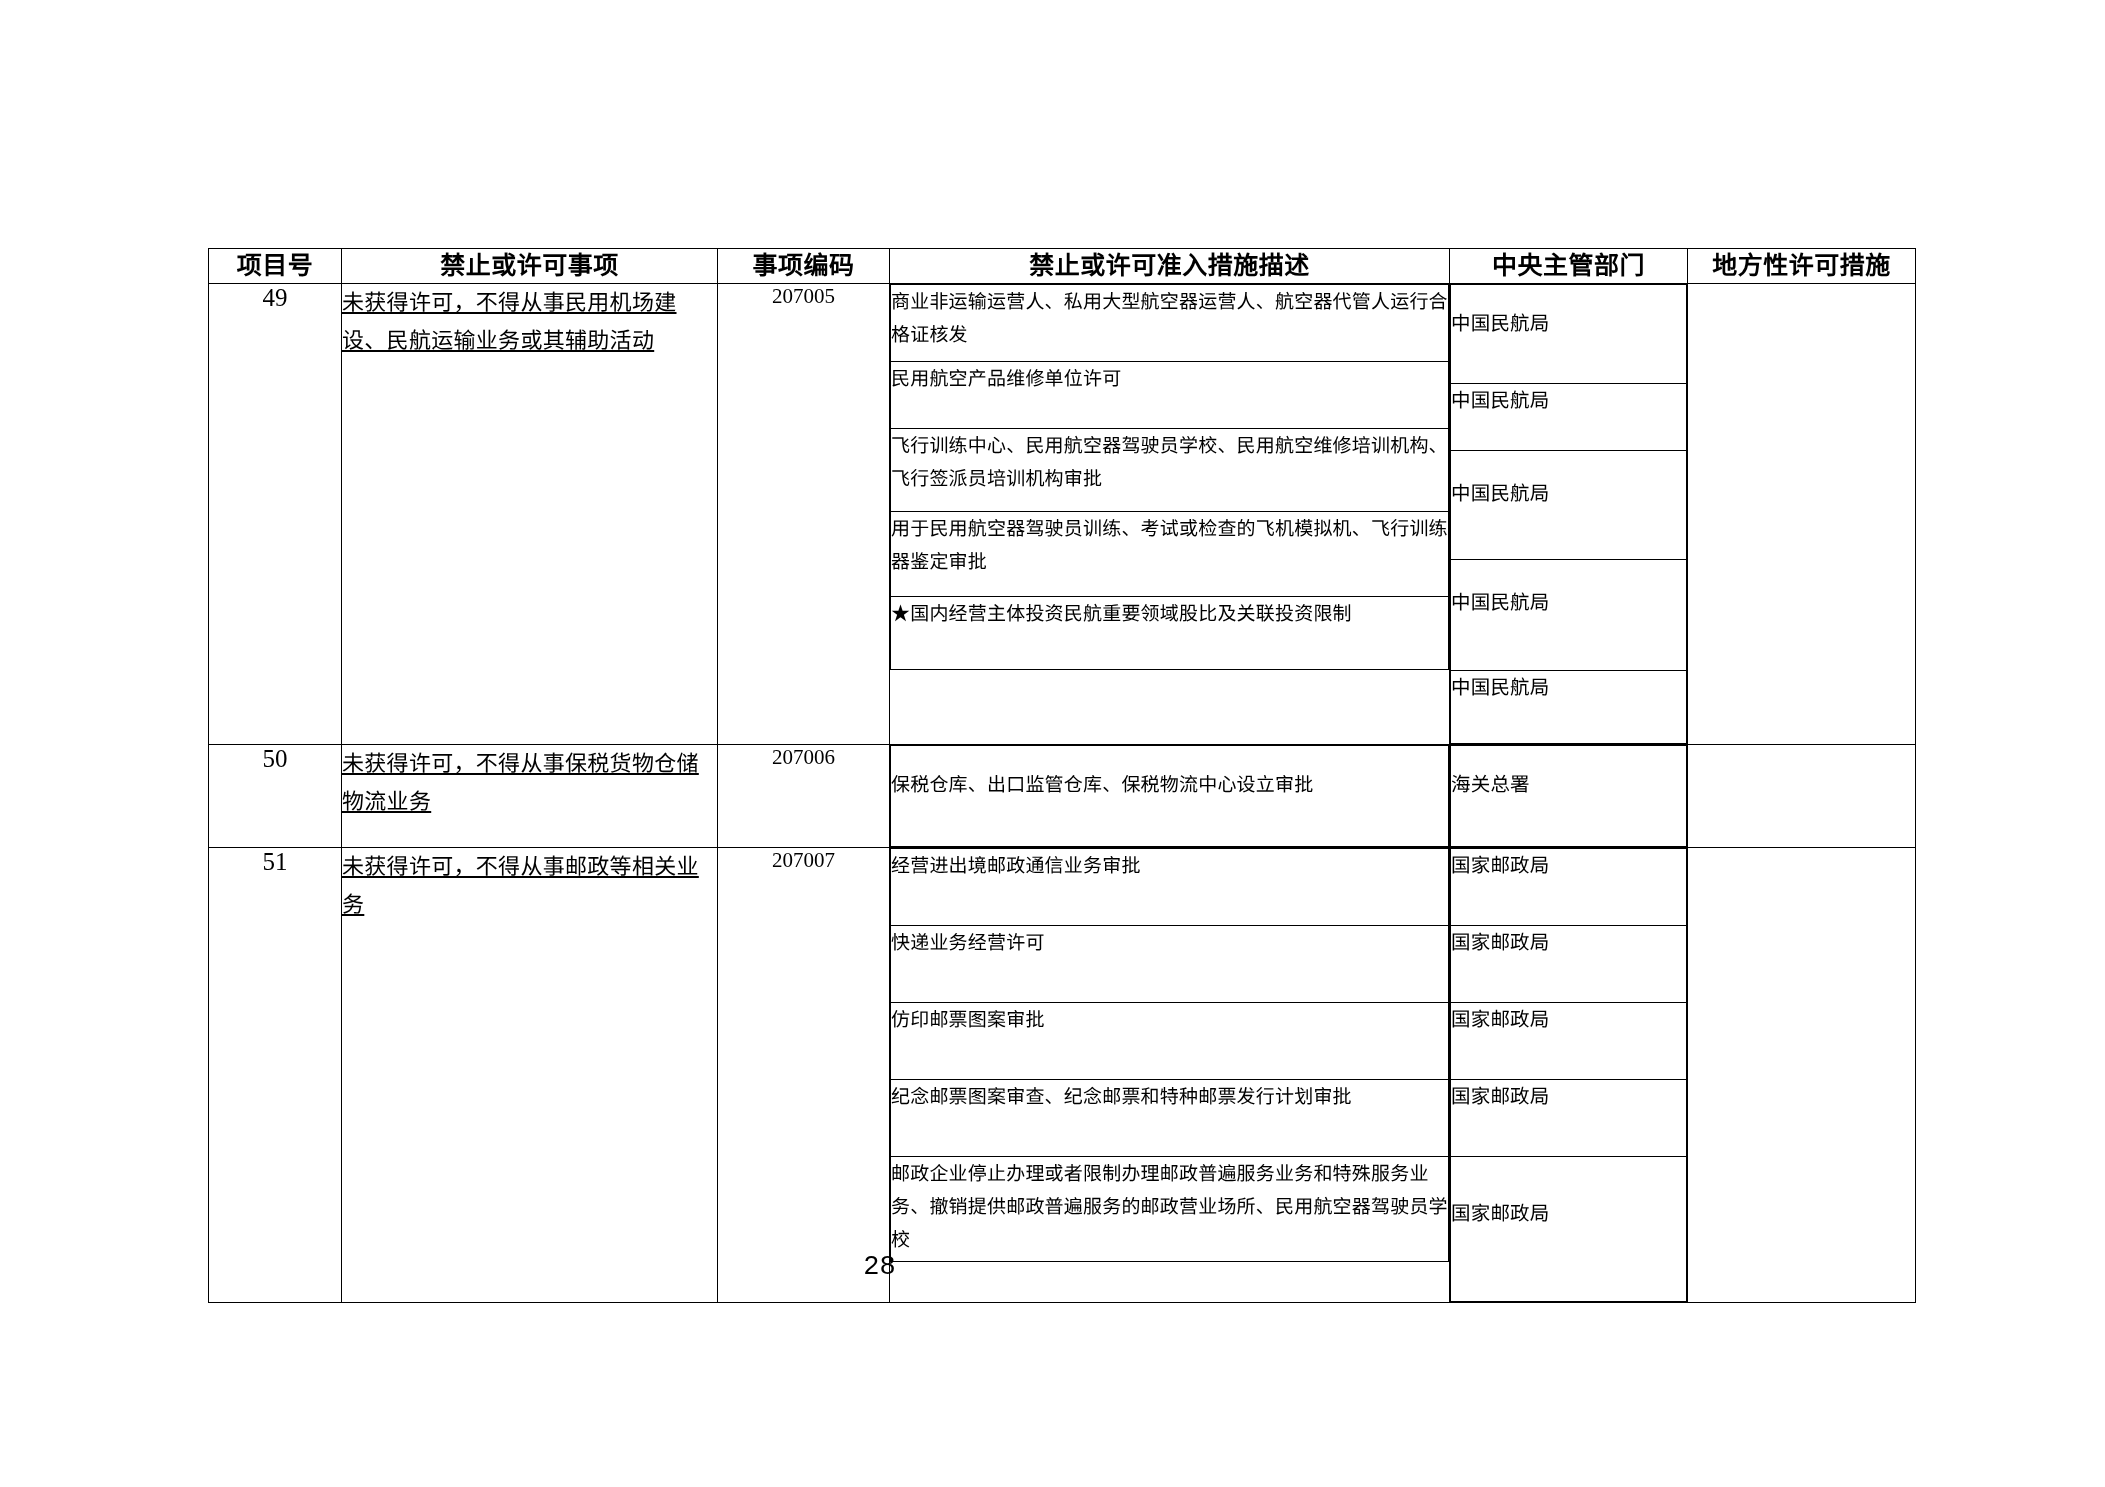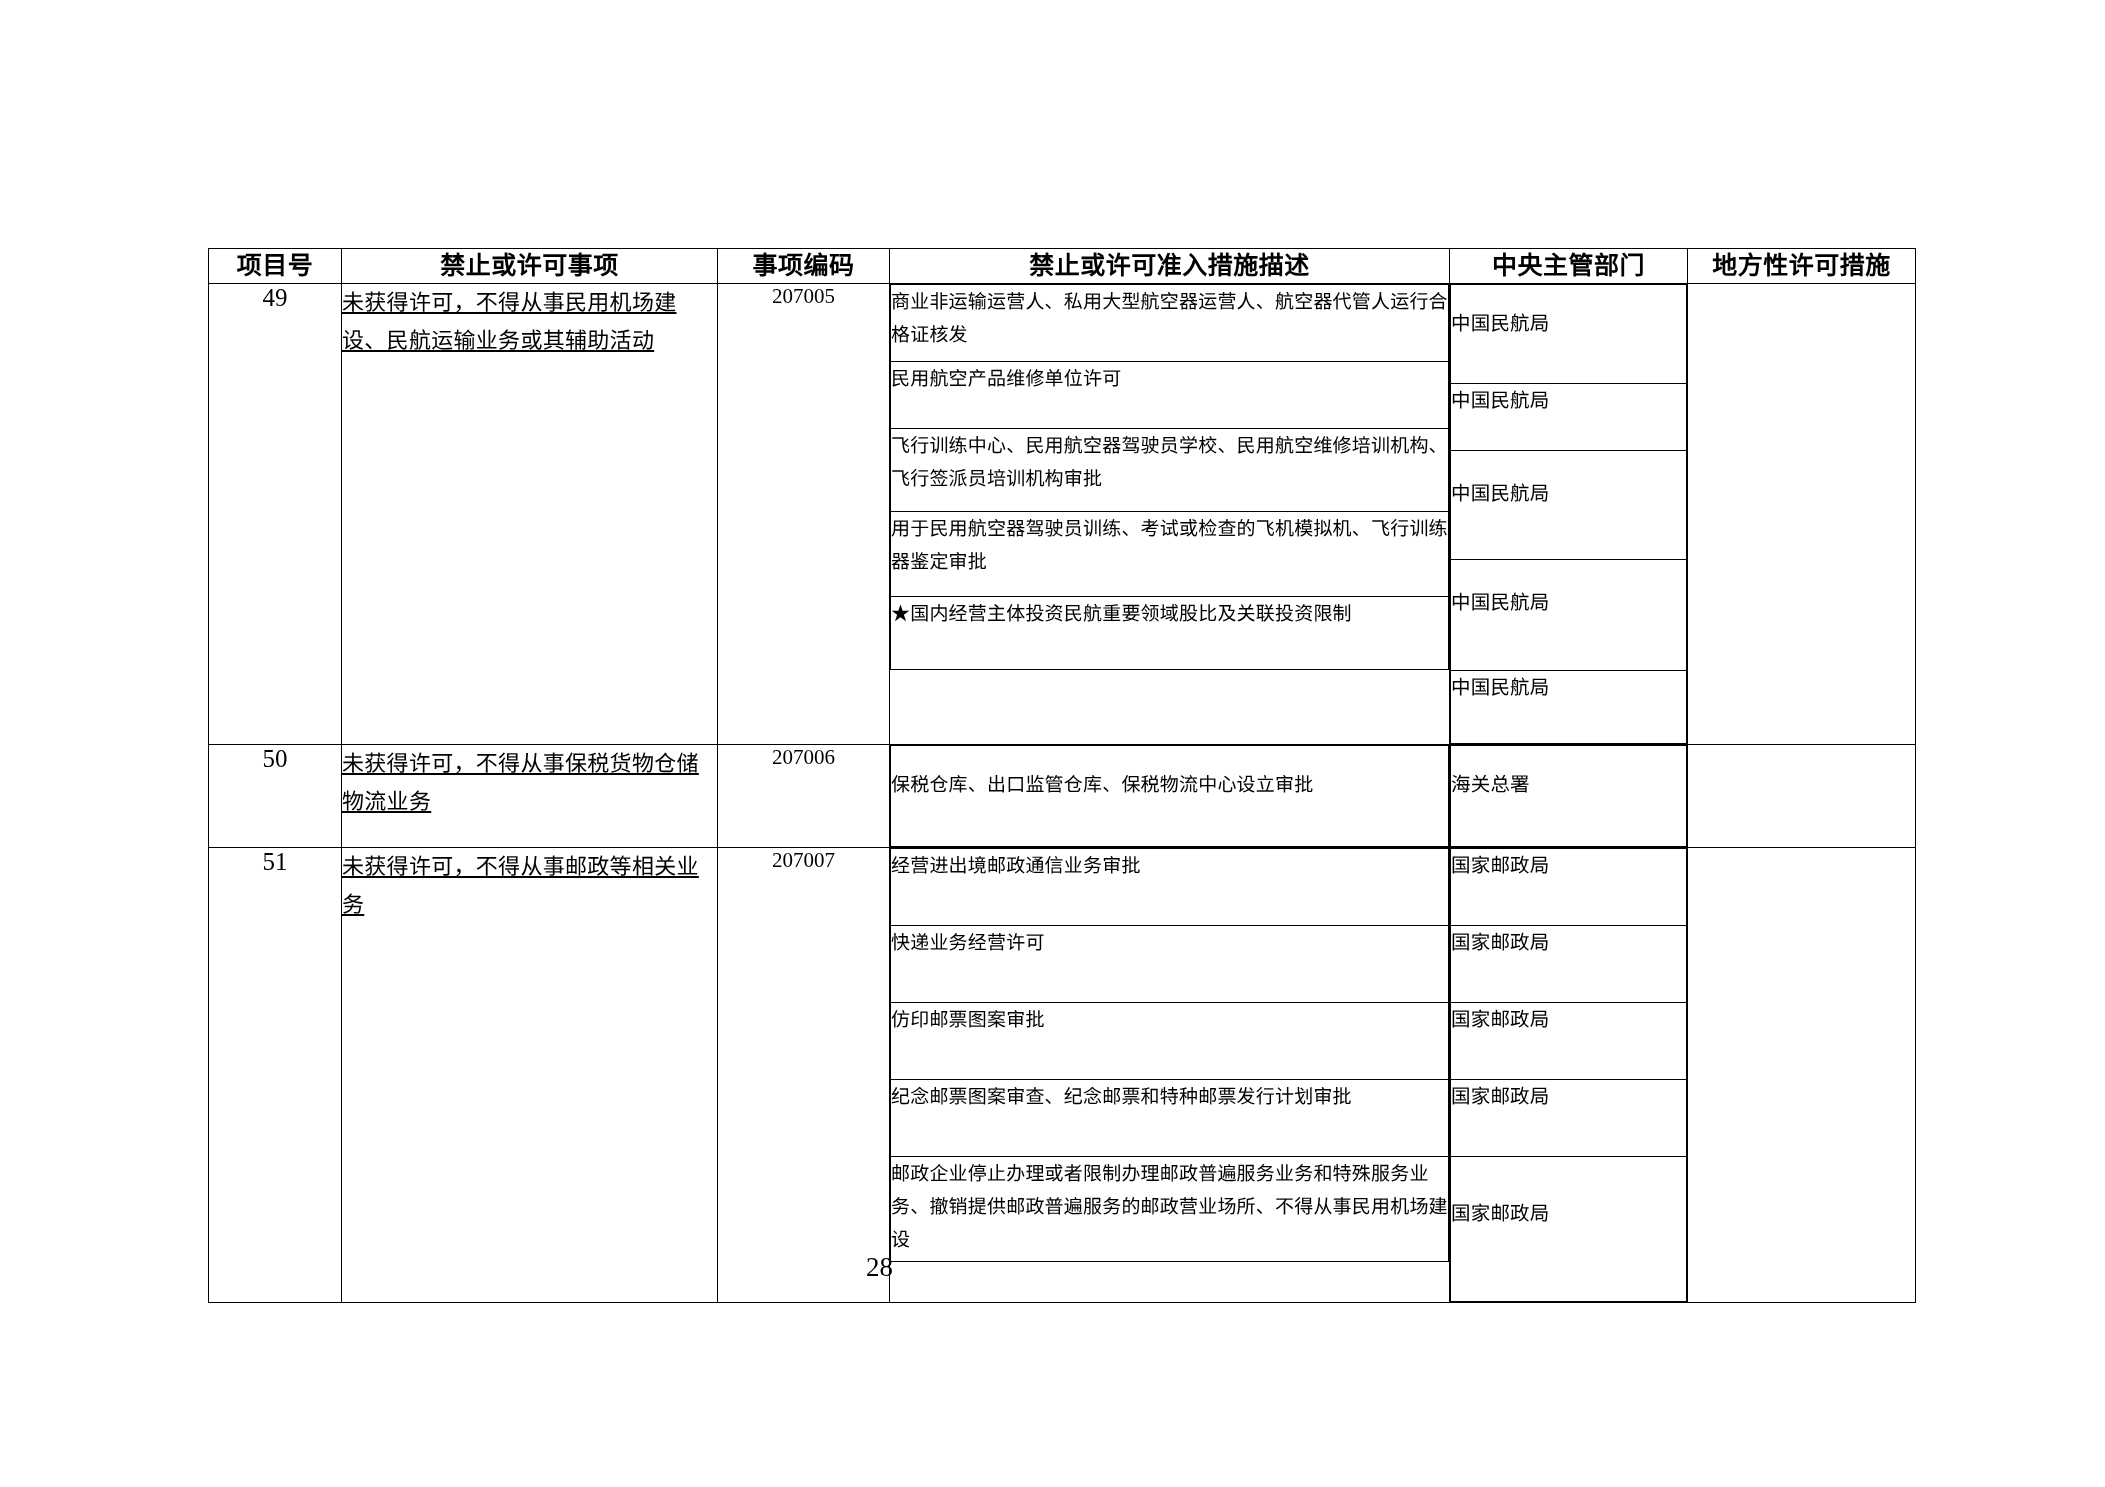--- a/index.html
+++ b/index.html
@@ -103,21 +103,21 @@
     letter-spacing: 0.2px;
   }
   .blank-cell { }
   .page-number {
     position: absolute;
     left: 0;
     top: 1252px;
     width: 1743px;
     text-align: center;
     font-size: 27px;
-    font-family: Liberation Serif, serif;
+    font-family: Liberation Mono, monospace;
   }
 </style>
 </head>
 <body>
 
 <div class="page">
 
   <div class="table-wrap">
     <table class="doc-table">
       <colgroup>
@@ -227,21 +227,21 @@
               <tr>
                     <td class="desc-line" style="height:76px">快递业务经营许可</td>
                   </tr>
               <tr>
                     <td class="desc-line" style="height:76px">仿印邮票图案审批</td>
                   </tr>
               <tr>
                     <td class="desc-line" style="height:76px">纪念邮票图案审查、纪念邮票和特种邮票发行计划审批</td>
                   </tr>
               <tr>
-                    <td class="desc-line" style="height:104px">邮政企业停止办理或者限制办理邮政普遍服务业务和特殊服务业务、撤销提供邮政普遍服务的邮政营业场所、不得从事民用机场建设</td>
+                    <td class="desc-line" style="height:104px">邮政企业停止办理或者限制办理邮政普遍服务业务和特殊服务业务、撤销提供邮政普遍服务的邮政营业场所、民用航空器驾驶员学校</td>
                   </tr>
             </tbody>
               </table>
           </td>
           <td class="cell-dept-group">
             <table class="inner-table">
               <tbody>
                   <tr>
                     <td class="dept-line" style="height:76px">国家邮政局</td>
                   </tr>

